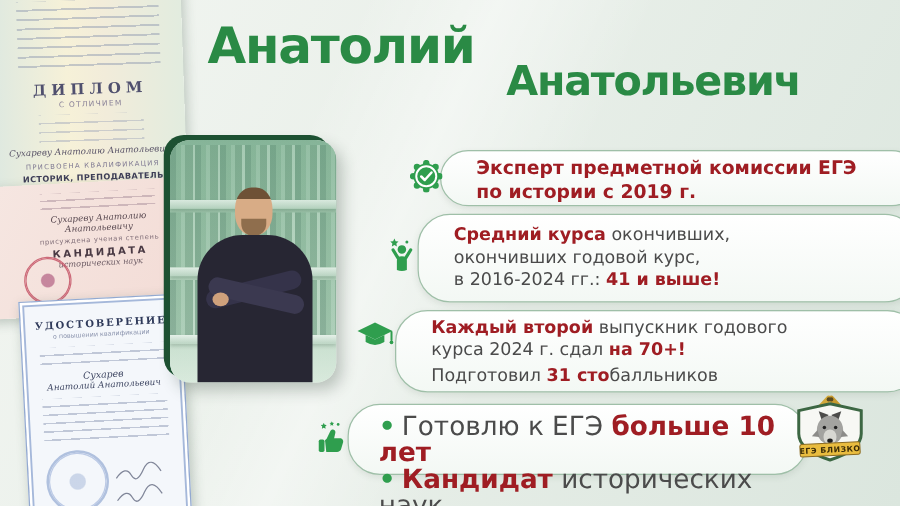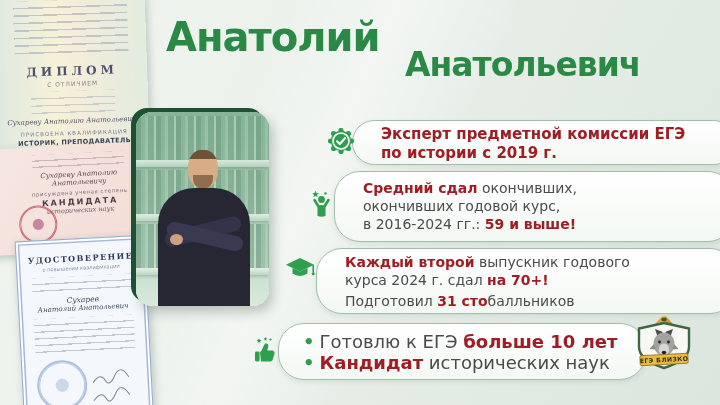--- a/index.html
+++ b/index.html
@@ -80,21 +80,21 @@
   .card{position:absolute;background:linear-gradient(180deg,#ffffff 0%,#f3f8f4 100%);
     border:1.5px solid #9fbfa8;border-radius:26px;box-sizing:border-box;z-index:2;
     box-shadow:0 2px 5px rgba(80,100,85,.12);color:#4b4b4b;}
   .card b{color:#9f1d23;font-weight:bold;}
   #card1{left:352px;top:120px;width:384px;height:45px;padding:4px 0 0 28px;}
   #card1 .cline{font-size:15px;line-height:19px;font-weight:bold;color:#9f1d23;}
   #card2{left:334px;top:171px;width:400px;height:71px;padding:7px 0 0 28px;}
   #card3{left:316px;top:248px;width:420px;height:66px;padding:4px 0 0 28px;}
   #card4{left:278px;top:323px;width:368px;height:57px;padding:7px 0 0 24px;}
   .cline{font-size:14px;line-height:18px;}
-  #card4 .cline{font-size:18px;line-height:21px;}
+  #card4 .cline{font-size:21px;line-height:21px;}
   .gap{margin-top:3px;}
   .bullet{color:#2f9e4e;font-weight:bold;margin-right:5px;}
   .cicon{position:absolute;z-index:3;}
   #icon-seal{left:328px;top:128px;}
   #icon-achiever{left:306px;top:188px;}
   #icon-cap{left:285px;top:257px;}
   #icon-thumb{left:252px;top:336px;}
   
   #wolf{position:absolute;left:626px;top:316px;z-index:5;}
   #watermark{position:absolute;left:606px;top:364px;z-index:9;display:flex;align-items:center;gap:3px;}
@@ -183,23 +183,23 @@
         <circle cx="5.6" cy="20.4" r="2.6"></circle>
       <circle cx="2.5" cy="13" r="2.6"></circle>
         <circle cx="5.6" cy="5.6" r="2.6"></circle>
         <circle cx="13" cy="13" r="10.2"></circle>
     </g>
     <circle cx="13" cy="13" r="8" fill="none" stroke="#fff" stroke-width="1.6"></circle>
     <path d="M9 13.2l2.8 2.8 5.4-6" stroke="#fff" stroke-width="2" fill="none" stroke-linecap="round" stroke-linejoin="round"></path>
   </svg>
 
   <div class="card" id="card2">
-    <div class="cline"><b>Средний сдал</b><span> окончивших,</span></div>
+    <div class="cline"><b>Средний курса</b><span> окончивших,</span></div>
     <div class="cline">окончивших годовой курс,</div>
-    <div class="cline"><span>в 2016-2024 гг.: </span><b>59 и выше!</b></div>
+    <div class="cline"><span>в 2016-2024 гг.: </span><b>41 и выше!</b></div>
   </div>
   <svg class="cicon" id="icon-achiever" width="30" height="30" viewBox="0 0 30 30">
     <path d="M9.5 2.8l1 2.1 2.3.3-1.7 1.6.4 2.3-2-1.1-2 1.1.4-2.3L6.2 5.2l2.3-.3z" fill="#2f9e4e"></path>
     <circle cx="19.5" cy="5.5" r="1.2" fill="#2f9e4e"></circle>
     <circle cx="15.5" cy="11.5" r="3.4" fill="#2f9e4e"></circle>
     <path d="M12.5 18.5L8.5 12M18.5 18.5l4-6.5" stroke="#2f9e4e" stroke-width="2.6" stroke-linecap="round" fill="none"></path>
     <path d="M11.5 28v-7.5q0-3.5 4-3.5t4 3.5V28q-4 1.6-8 0z" fill="#2f9e4e"></path>
   </svg>
 
   <div class="card" id="card3">

